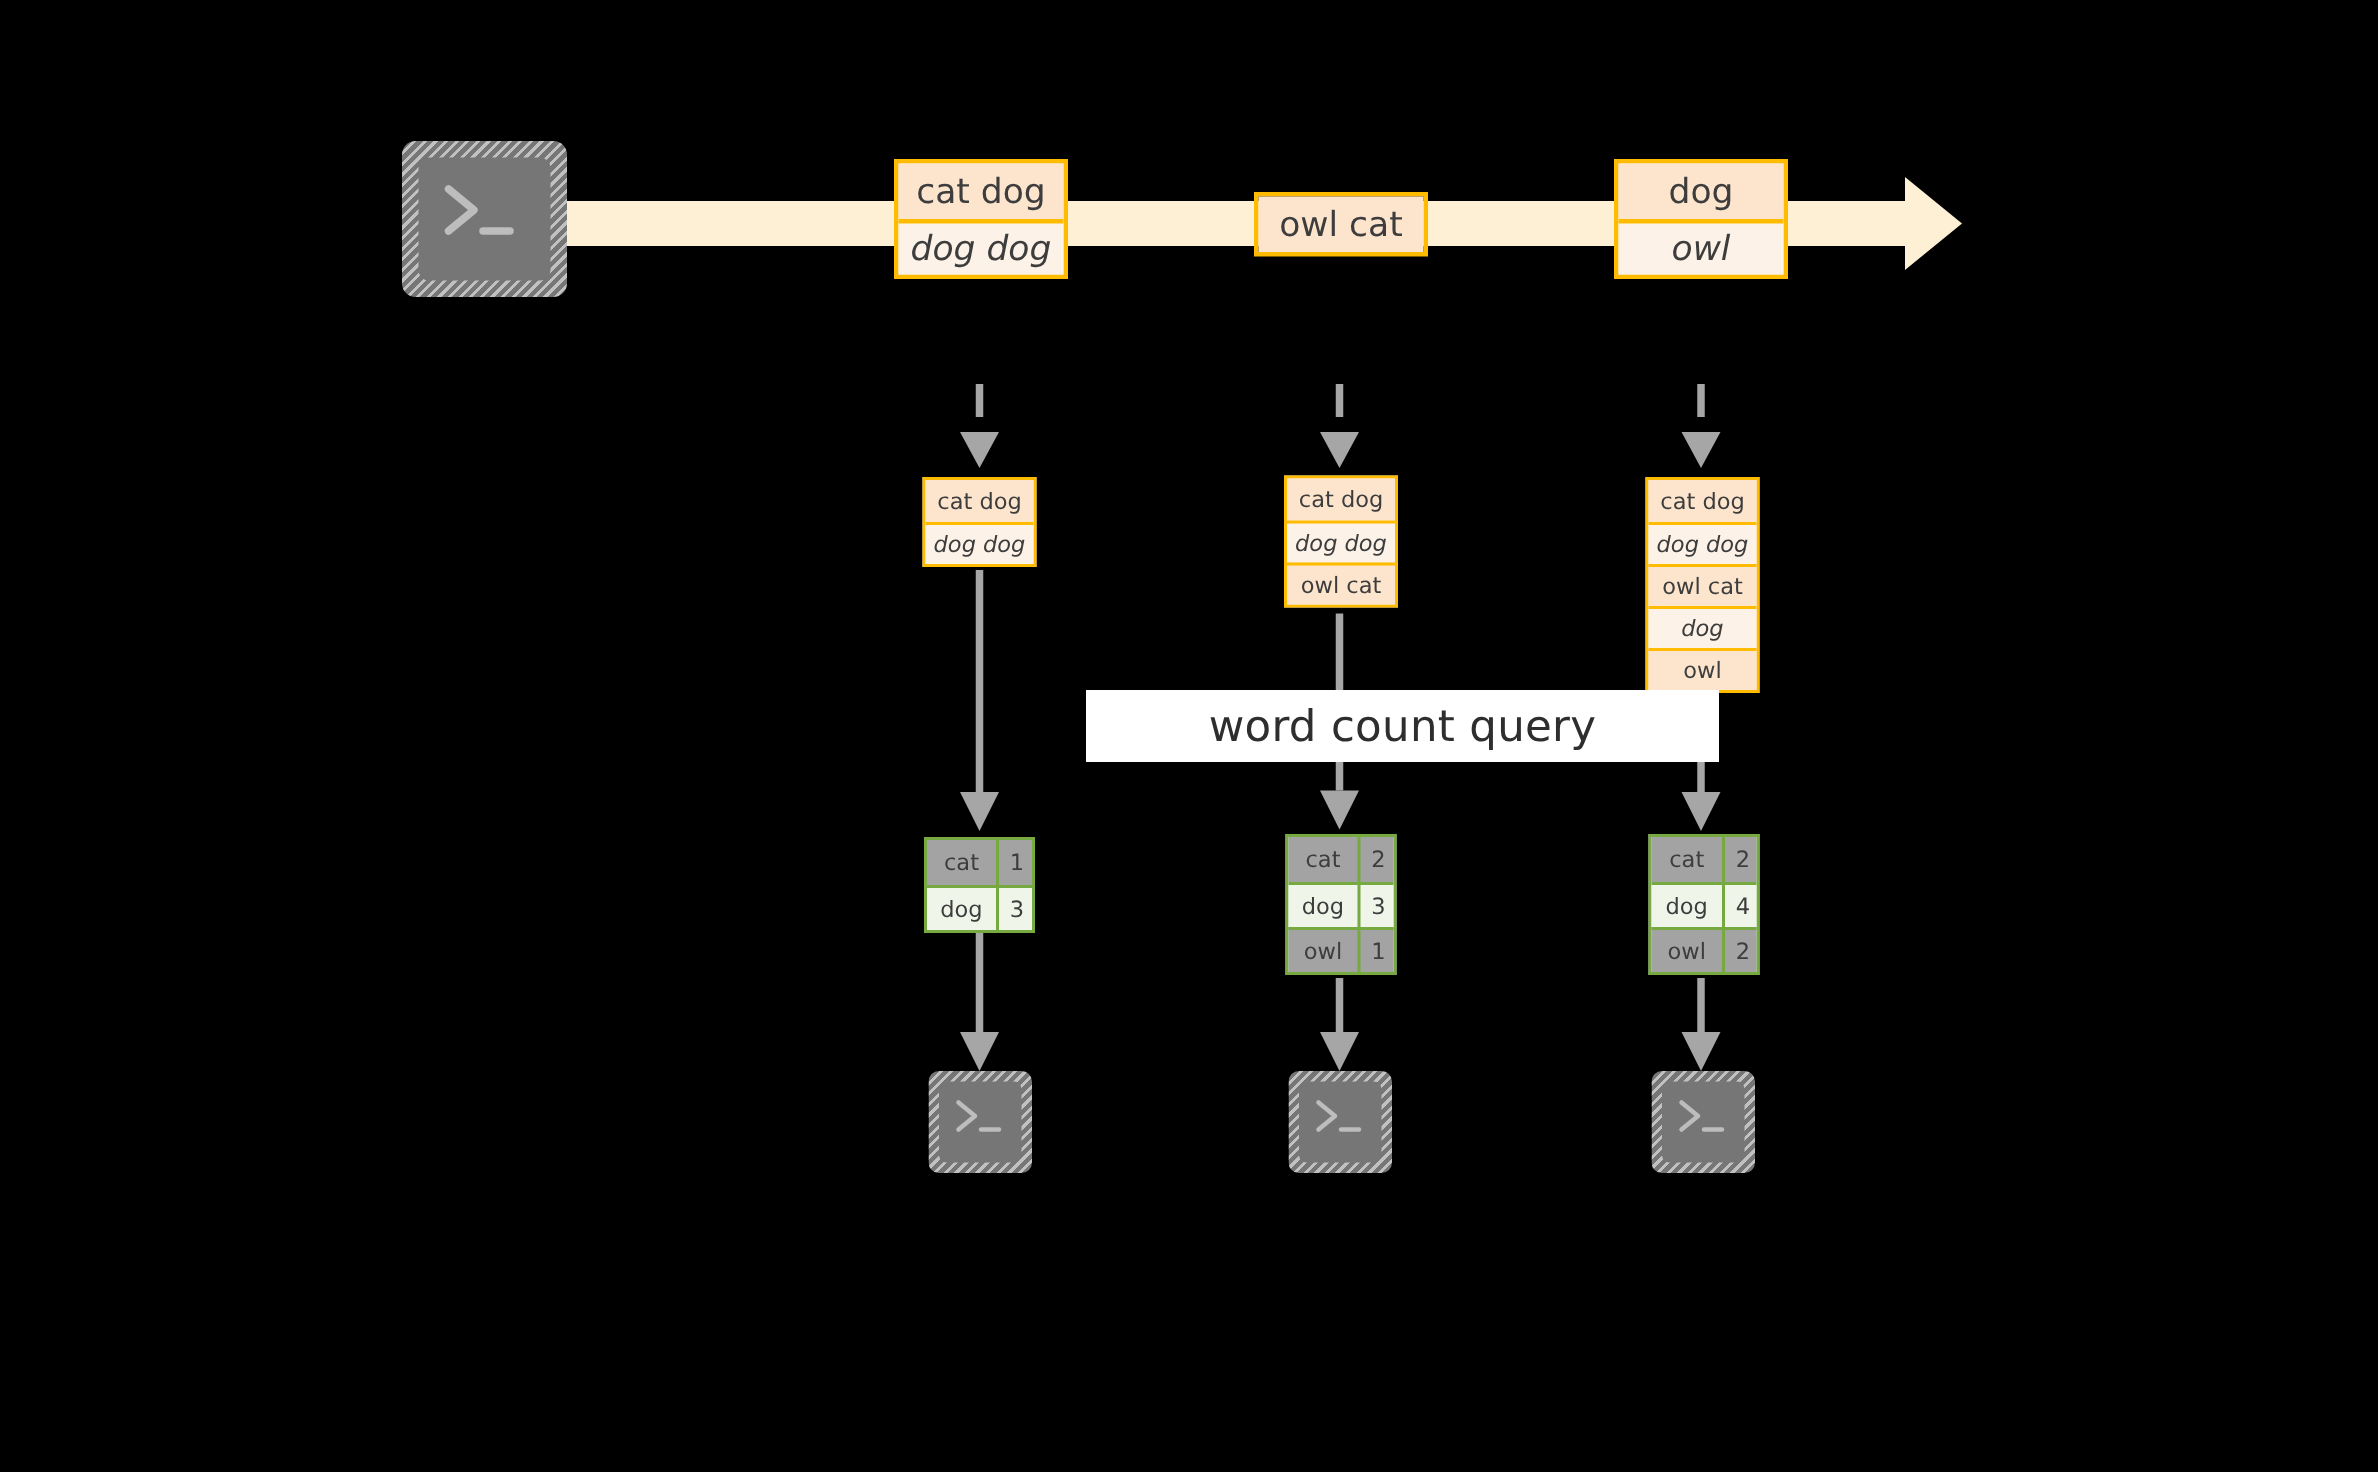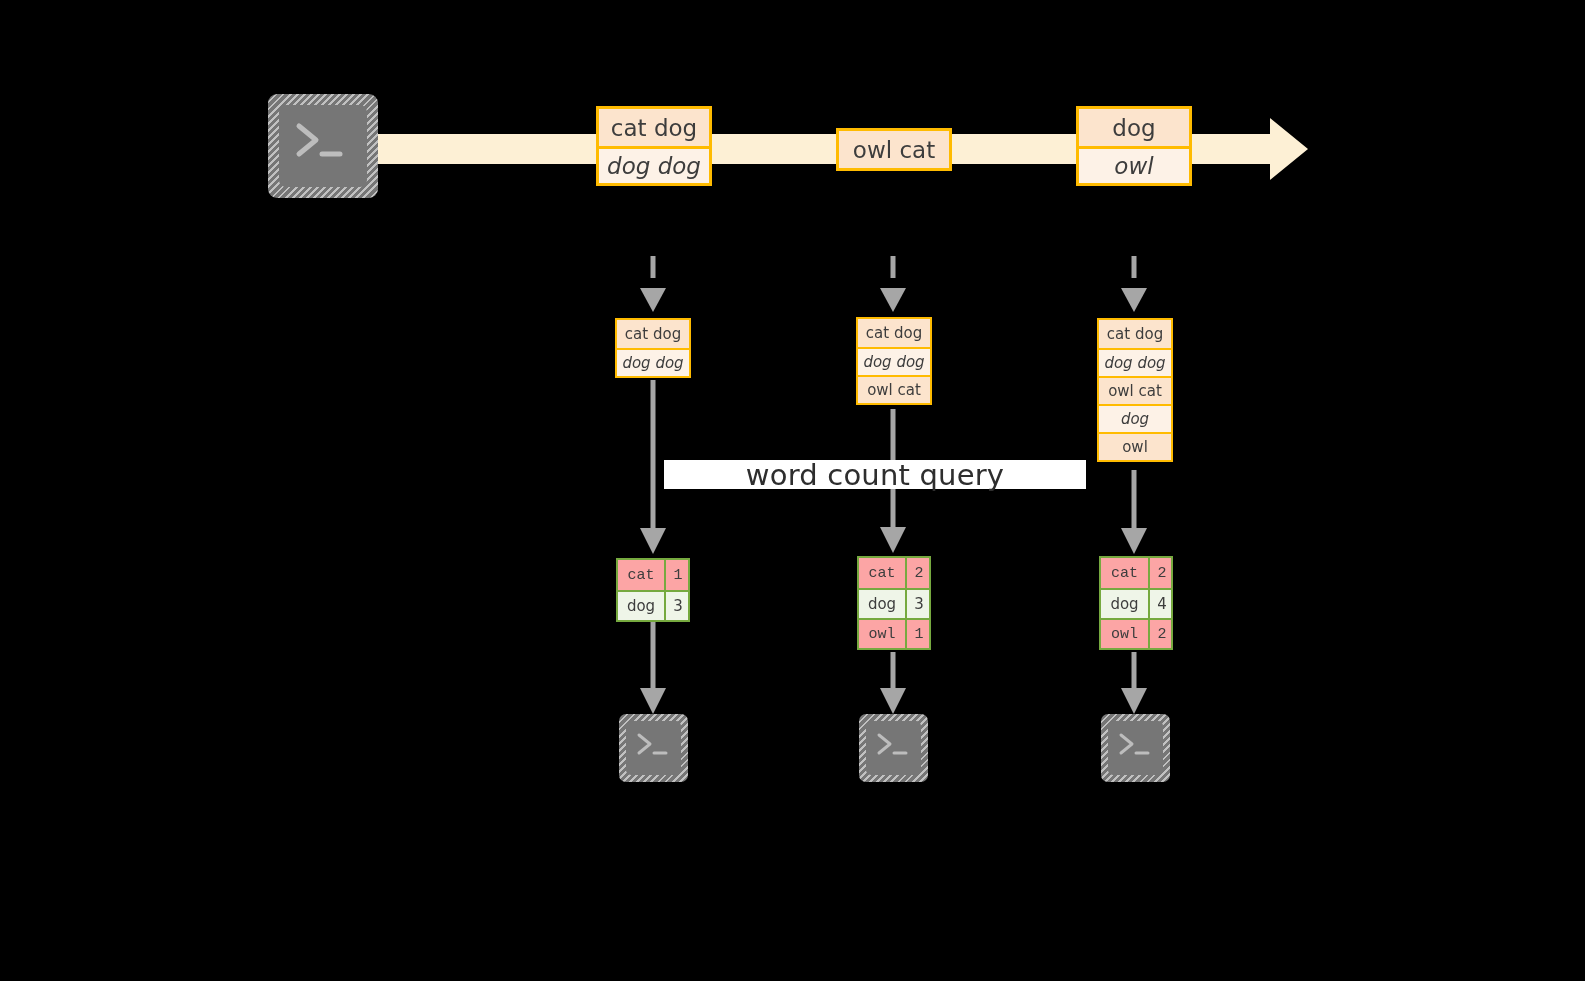--- a/index.html
+++ b/index.html
@@ -90,21 +90,21 @@
     background: #eff5e8;
     display: flex;
     flex-direction: column;
   }
   .restable .row {
     display: flex;
     height: 30px;
     box-sizing: border-box;
   }
   .restable .row + .row { border-top: 2px solid #76a93f; }
-  .restable .row.dark  { background: #fca5a5; font-family: Liberation Mono, monospace; }
+  .restable .row.dark  { background: #a3a3a3; }
   .restable .row.light { background: #eff5e8; }
   .restable .k, .restable .v {
     box-sizing: border-box;
     display: flex;
     align-items: center;
     justify-content: center;
     font-size: 15px;
     color: #3d3d3d;
     white-space: nowrap;
   }
@@ -313,17 +313,17 @@
   <div class="terminal terminal-small" style="left:1101px; top:714px; width:69px; height:68px;">
     <div class="inner"></div>
     <div class="glyph">
       <svg width="69" height="68" viewBox="0 0 69 68">
         <path d="M20,21 L31,30 L20,39" fill="none" stroke="#bdbdbd" stroke-width="3" stroke-linecap="round" stroke-linejoin="round"></path>
         <line x1="35" y1="39" x2="47" y2="39" stroke="#bdbdbd" stroke-width="3" stroke-linecap="round"></line>
       </svg>
     </div>
   </div>
 
-  <div class="banner" style="left:664px; top:460px; width:422px; height:29px;">
+  <div class="banner" style="left:724px; top:460px; width:422px; height:48px;">
     <span class="label">word count query</span>
   </div>
 
 </div>
 
 </body></html>

